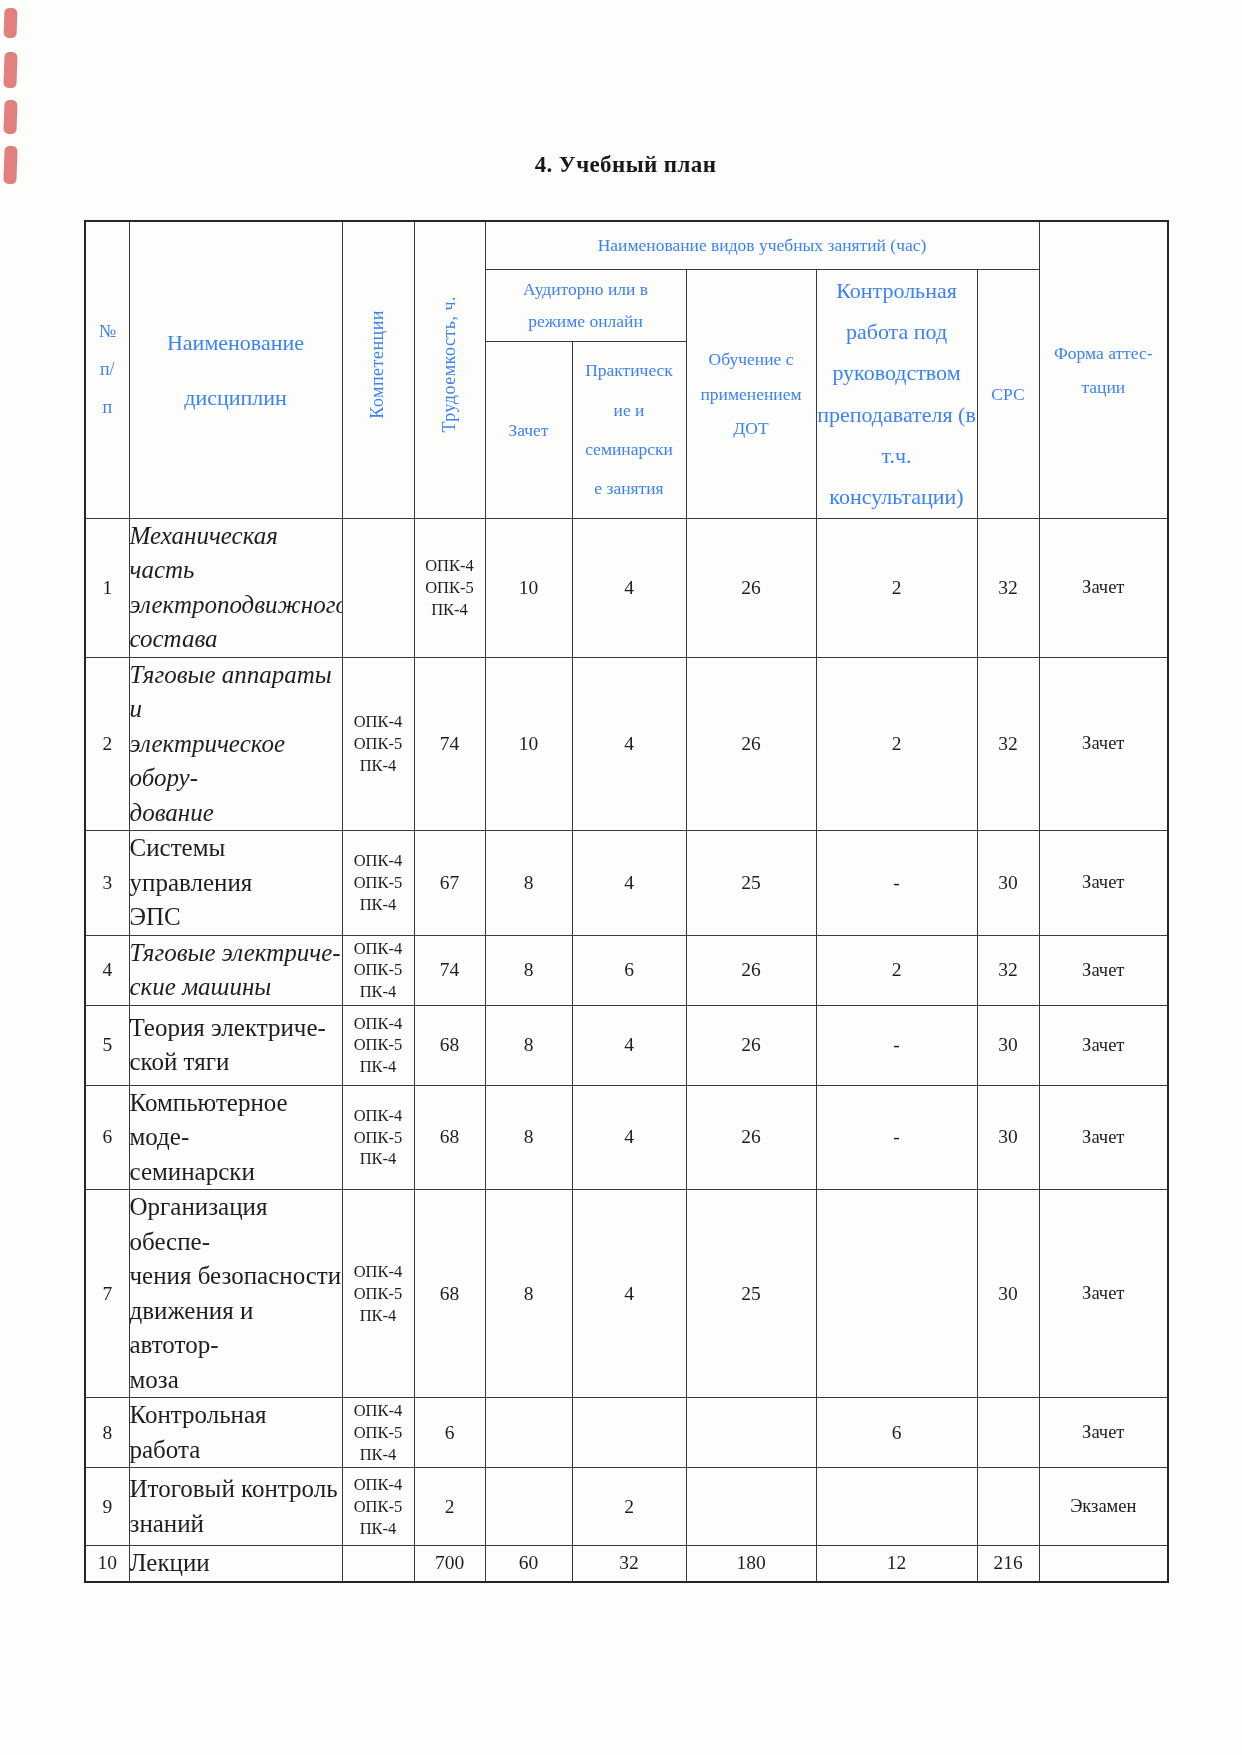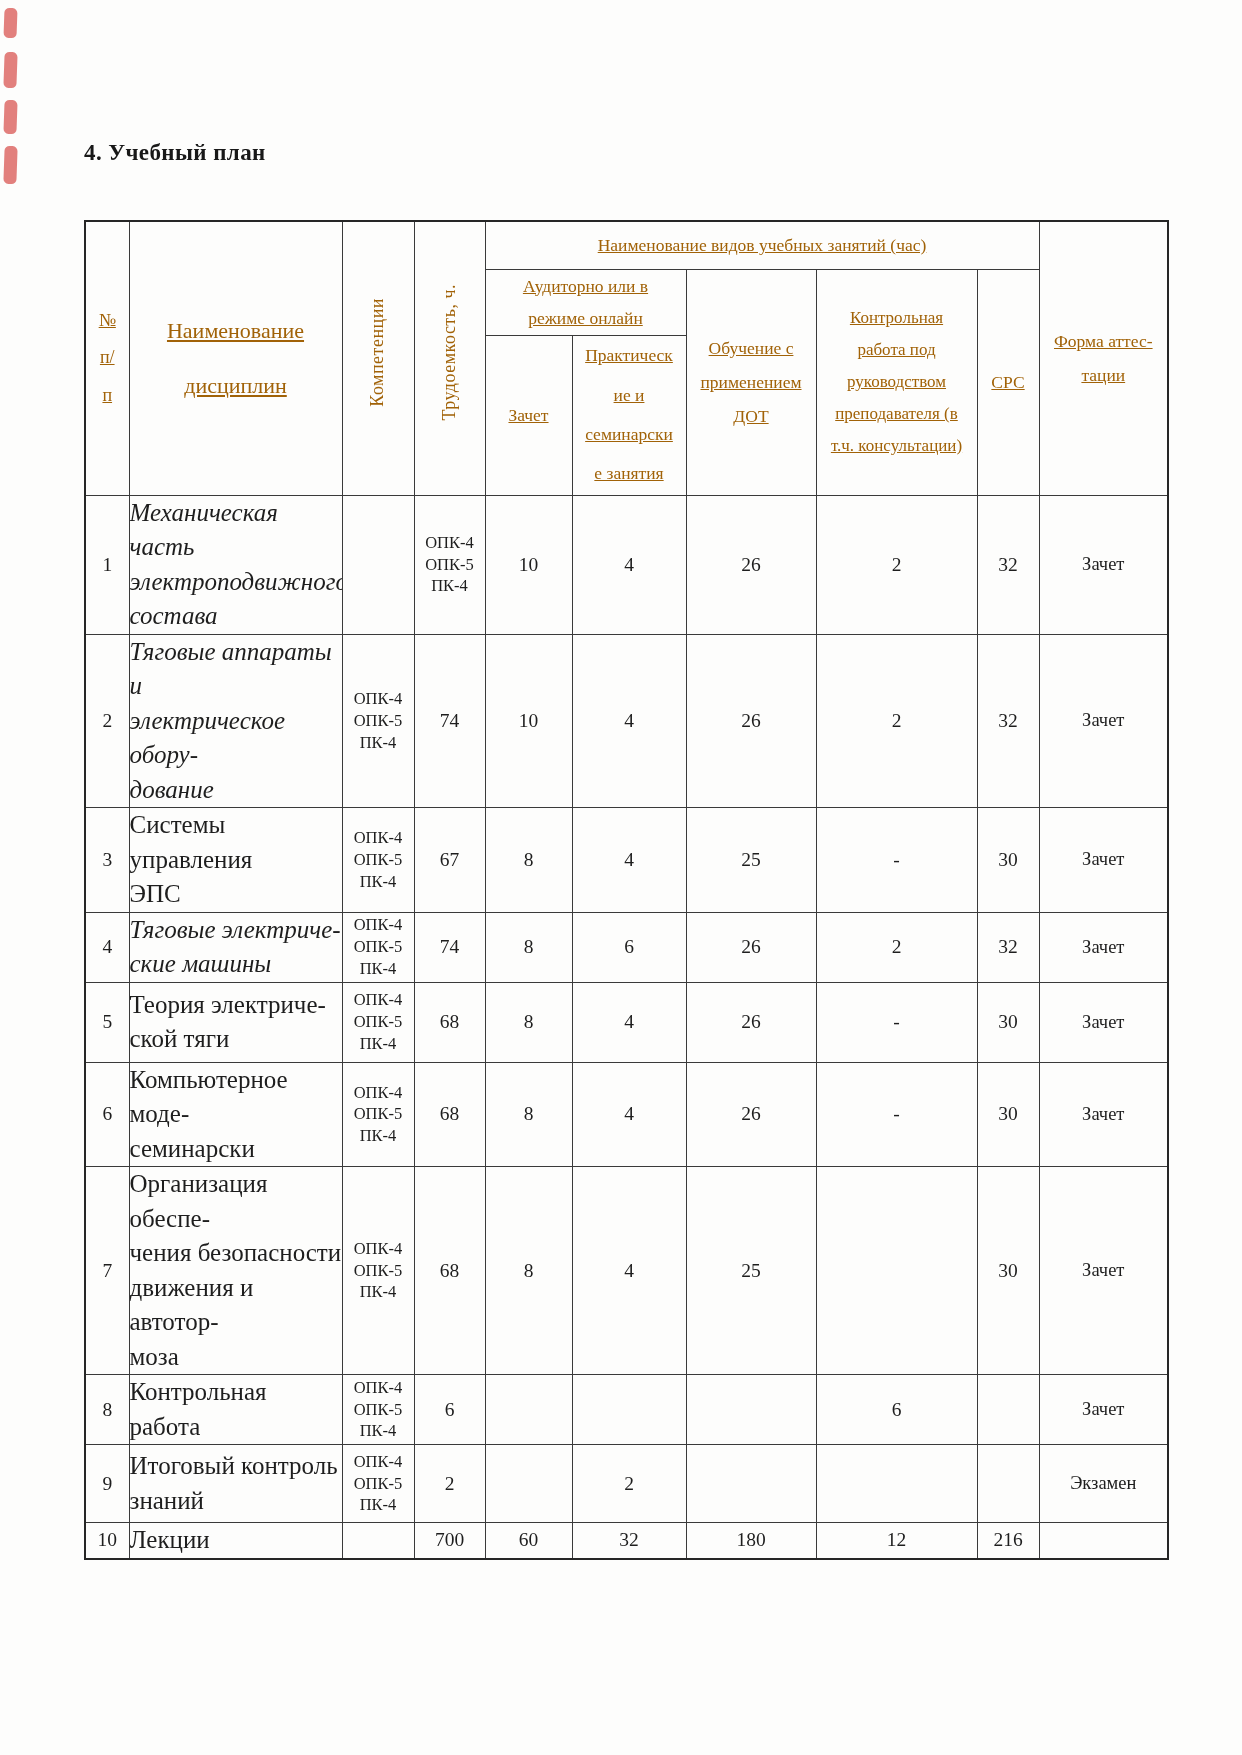--- a/index.html
+++ b/index.html
@@ -7,44 +7,45 @@
     position:relative;
     width:1242px;height:1755px;
     background:#fdfdfc;
     font-family:"Liberation Serif","DejaVu Serif",serif;
     color:#1e1e1e;
     overflow:hidden;
     margin:0 auto;
   }
   .title{
     position:absolute;
-    left:84px;top:140px;width:1083px;
+    left:84px;top:152px;width:1083px;
+    text-align:center;
     font-size:23px;font-weight:bold;
     letter-spacing:0.4px;
     color:#181818;
   }
   table.plan{
     position:absolute;
     left:84px;top:220px;
     width:1083px;
     border-collapse:collapse;
     table-layout:fixed;
     border:2px solid #262626;
   }
   table.plan td, table.plan th{
     border:1px solid #3a3a3a;
     font-weight:normal;
     vertical-align:middle;
     padding:0;
     overflow:hidden;
   }
-  th{font-size:17.5px;line-height:1.95;color:#a16207;text-decoration:underline;}
+  th{font-size:17.5px;line-height:1.95;color:#3b82f6;}
   th.types{line-height:1.4;}
   th.practical{line-height:2.25;}
-  th.control{line-height:1.88;font-size:17px;margin-left:34px;}
+  th.control{line-height:1.88;font-size:22px;margin-left:34px;}
   th.colname{line-height:2.5;font-size:22px;}
   th.colno{line-height:2.1;font-size:18px;}
   .c{text-align:center;}
   .pre{white-space:pre-line;}
   .num{font-size:19.5px;}
   .name{
     text-align:left;font-size:25px;line-height:1.38;
     padding:3px 4px 3px 9px;
   }
   .italic{font-style:italic;}

